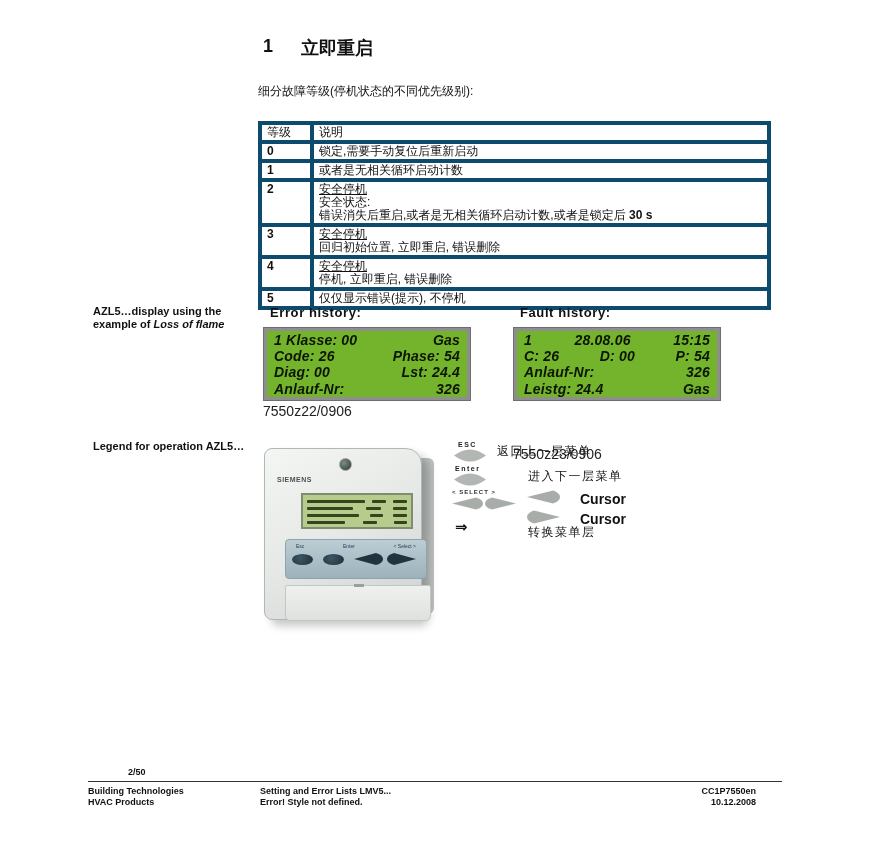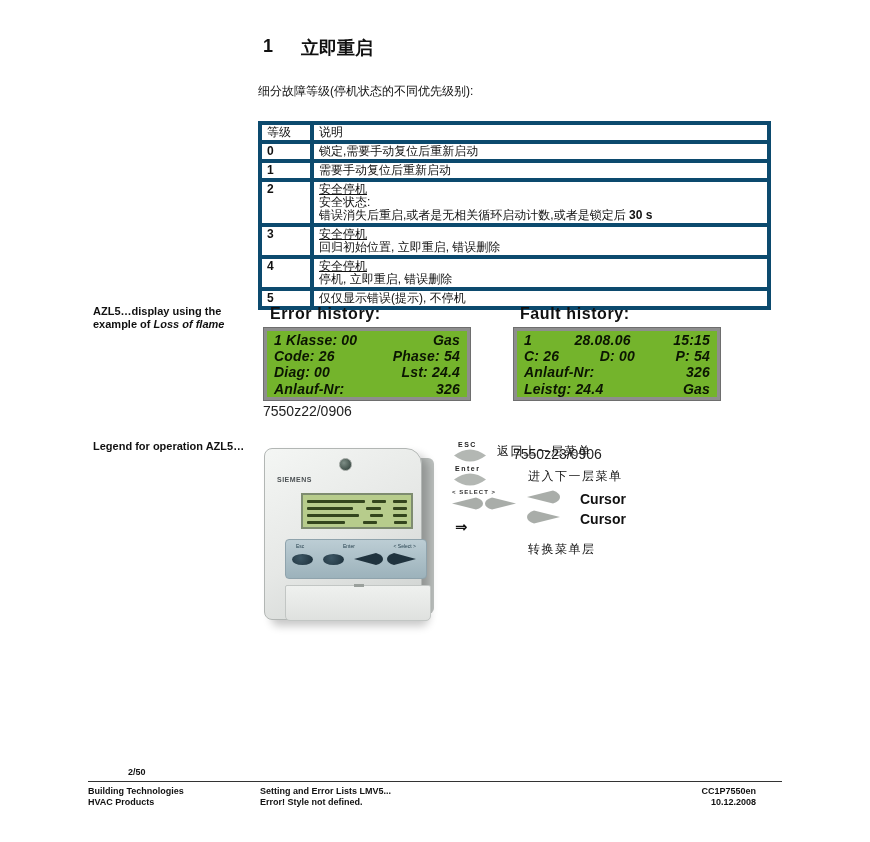--- a/index.html
+++ b/index.html
@@ -17,21 +17,21 @@
   
   .ftable{top:121px;left:258px;width:513px;border-collapse:collapse;table-layout:fixed;}
   .ftable td{border:4px solid #0c4a6e;padding:1px 5px;font-size:12px;line-height:13px;vertical-align:top;}
   .col-level{width:52px;}
   .lvl{font-weight:bold;}
   .lvl.hdr{font-weight:normal;}
   .tl{font-size:12px;line-height:13px;}
 
   
   .marginnote{top:305px;left:93px;width:156px;font-size:11px;font-weight:bold;line-height:12.5px;}
-  .colhead{font-size:16px;font-weight:bold;letter-spacing:0.6px;padding-left:7px;}
+  .colhead{font-size:13px;font-weight:bold;letter-spacing:0.6px;padding-left:7px;}
   .caption{font-size:14px;color:#222;text-align:center;}
 
   
   .lcd{width:206px;height:72px;box-sizing:border-box;background:#74b42c;border:3px solid #8e8e8e;
        outline:1px solid #6e6e6e;padding:1px 7px 0 7px;color:#0b1502;
        font-weight:bold;font-style:italic;font-size:14px;line-height:16.2px;letter-spacing:0.2px;}
   .lrow{display:flex;justify-content:space-between;white-space:nowrap;}
 
   
   .legtitle{top:440px;left:93px;font-size:11px;font-weight:bold;}
@@ -96,21 +96,21 @@
       </tr>
       <tr>
         <td class="lvl">0</td>
         <td>
           <div class="tl">锁定,需要手动复位后重新启动</div>
         </td>
       </tr>
       <tr>
         <td class="lvl">1</td>
         <td>
-          <div class="tl">需要手动复位后重新启动</div>
+          <div class="tl">或者是无相关循环启动计数</div>
         </td>
       </tr>
       <tr>
         <td class="lvl">2</td>
         <td>
           <div class="tl u">安全停机</div>
           <div class="tl">安全状态:</div>
           <div class="tl"><span>错误消失后重启,或者是无相关循环启动计数,或者是锁定后 </span><span class="b">30 s</span></div>
         </td>
       </tr>
@@ -256,21 +256,21 @@
     <path d="M0,7 L26,0.5 Q33,3 33,7 Q33,11 26,13.5 Z" fill="#a9ada9"></path>
   </svg>
   <div class="abs cursorlbl" style="top:491px;left:580px;">Cursor</div>
 
   <svg class="abs" style="top:510px;left:527px;" width="33" height="14" viewBox="0 0 33 14">
     <path d="M33,7 L7,0.5 Q0,3 0,7 Q0,11 7,13.5 Z" fill="#a9ada9"></path>
   </svg>
   <div class="abs cursorlbl" style="top:511px;left:580px;">Cursor</div>
 
   <div class="abs dblarrow" style="top:521px;left:455px;">⇒</div>
-  <div class="abs cndesc" style="top:524px;left:528px;margin-top:17px;">转换菜单层</div>
+  <div class="abs cndesc" style="top:524px;left:528px;">转换菜单层</div>
 
   <div class="abs pageno">2/50</div>
   <div class="abs rule"></div>
   <div class="abs foot footL">
     <div>Building Technologies</div>
     <div>HVAC Products</div>
   </div>
   <div class="abs foot footC">
     <div>Setting and Error Lists LMV5...</div>
     <div>Error! Style not defined.</div>

